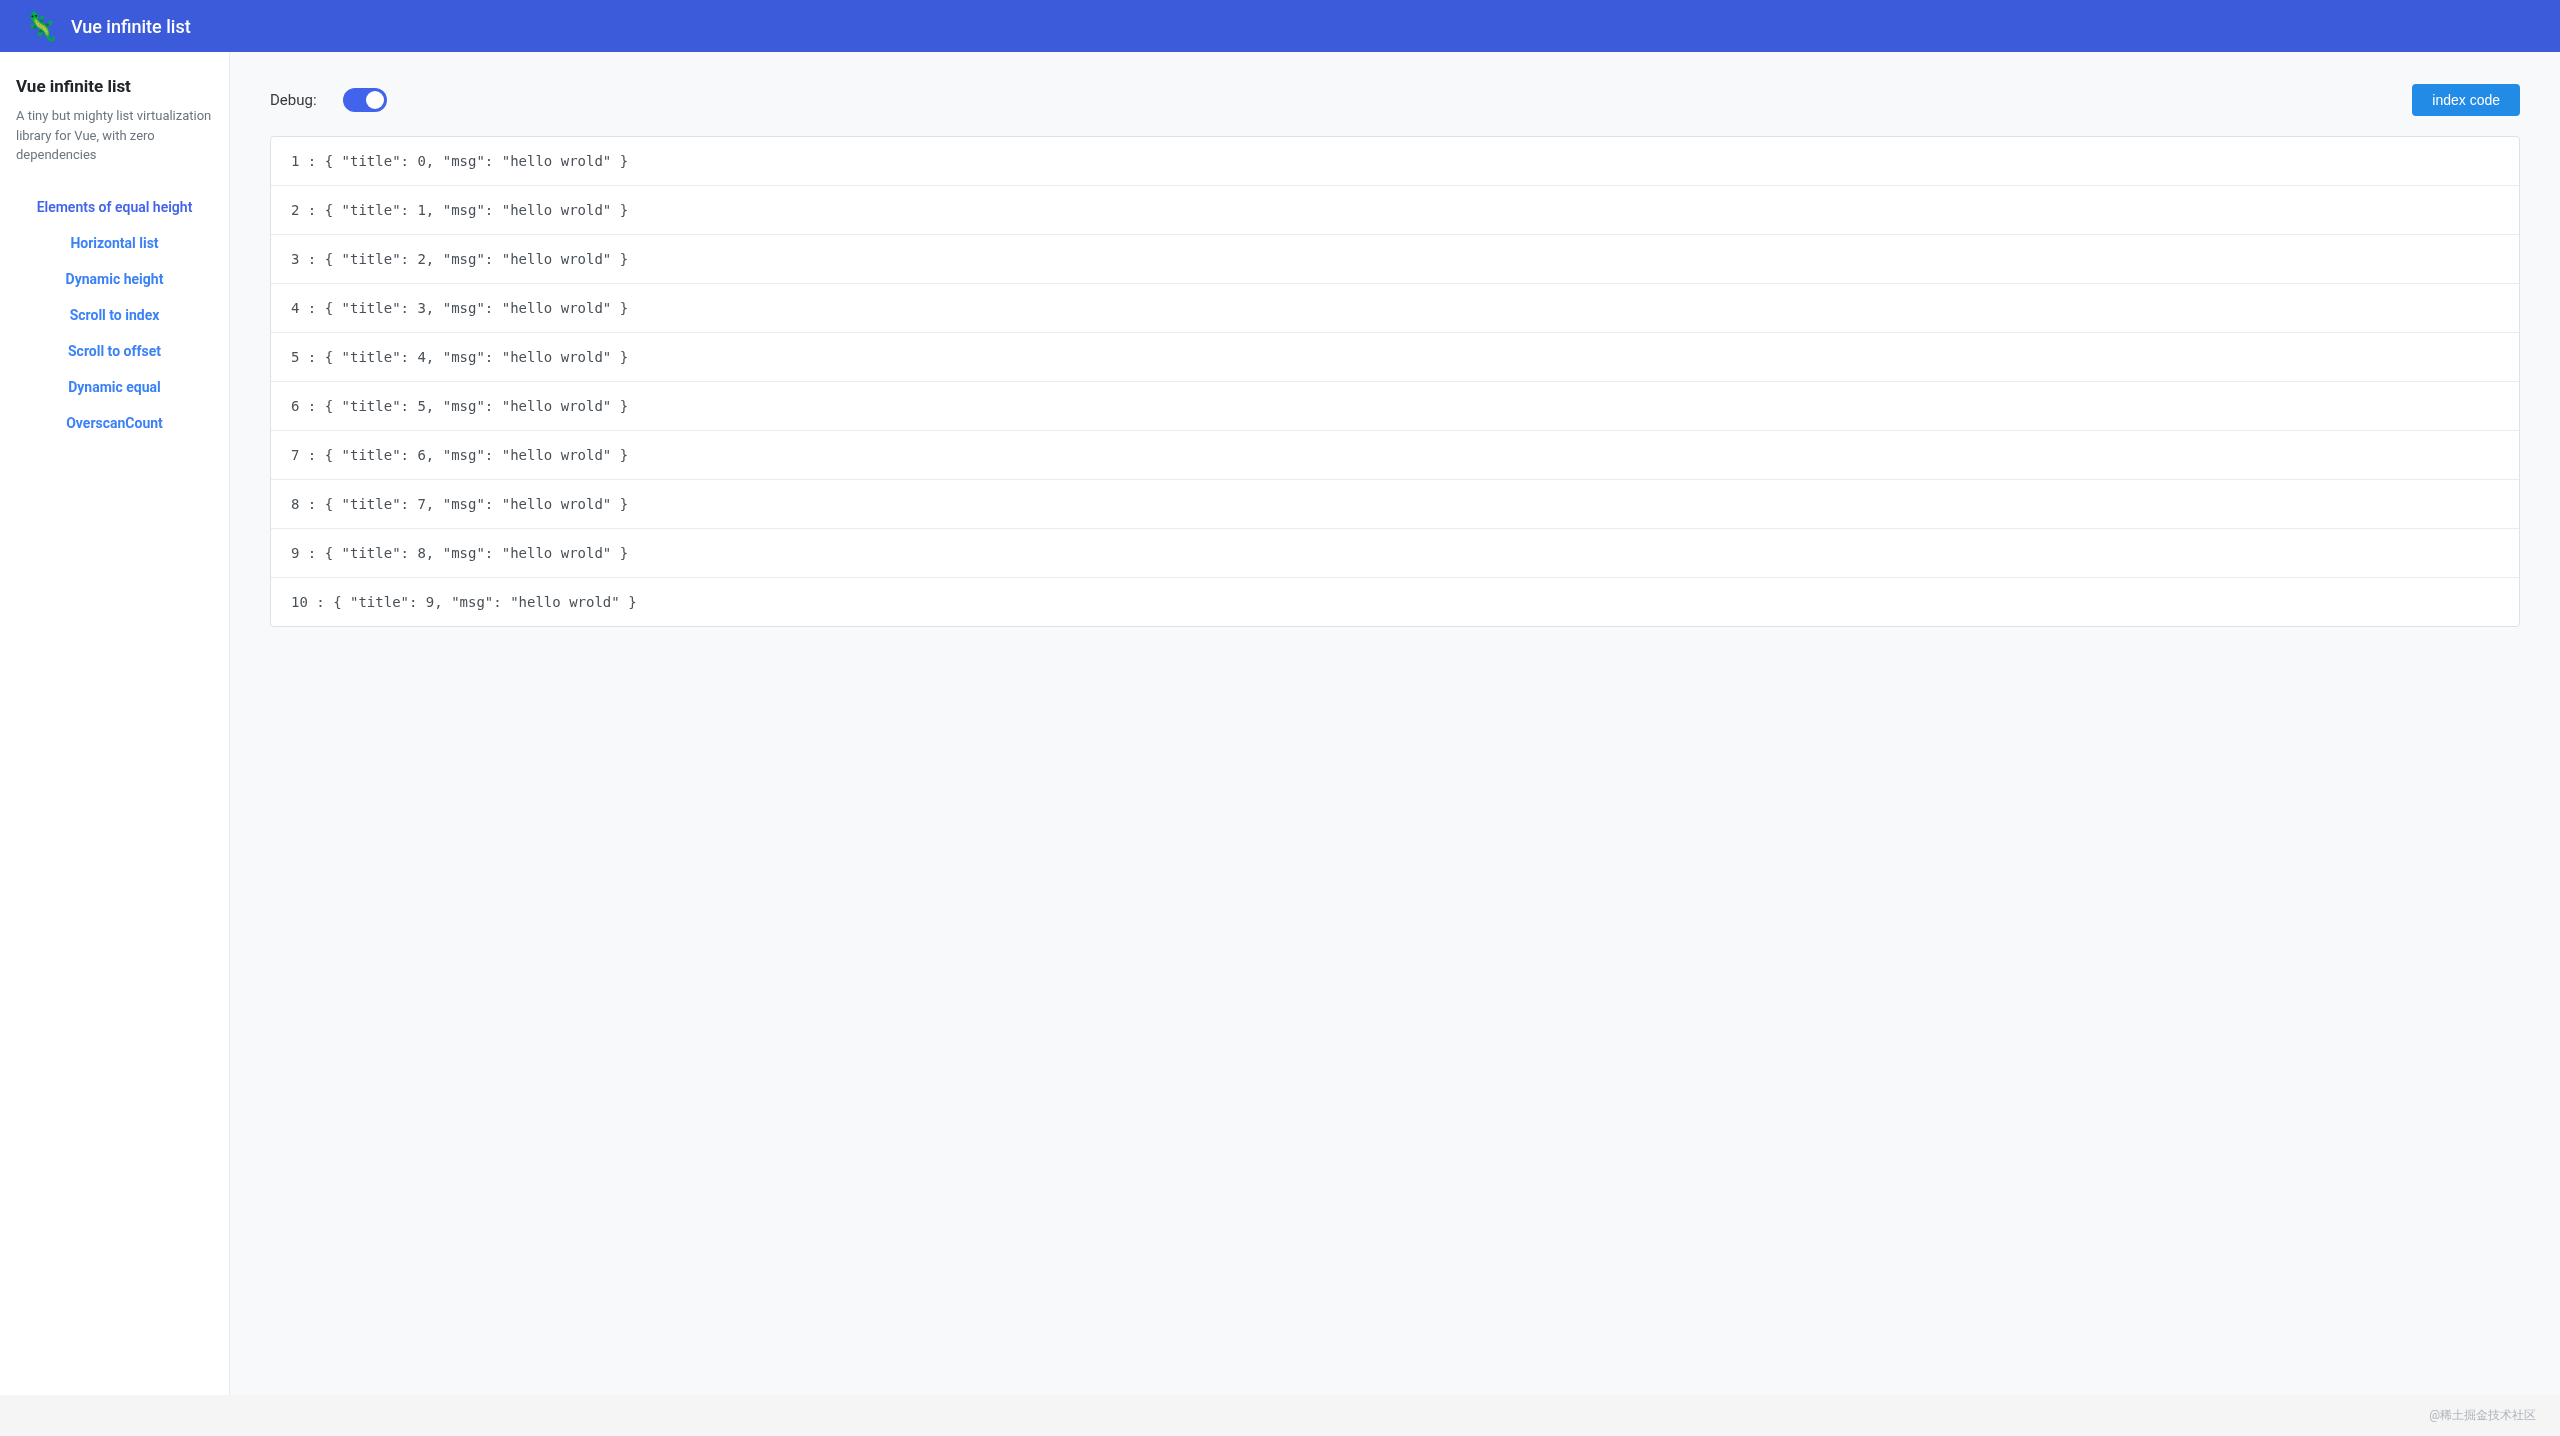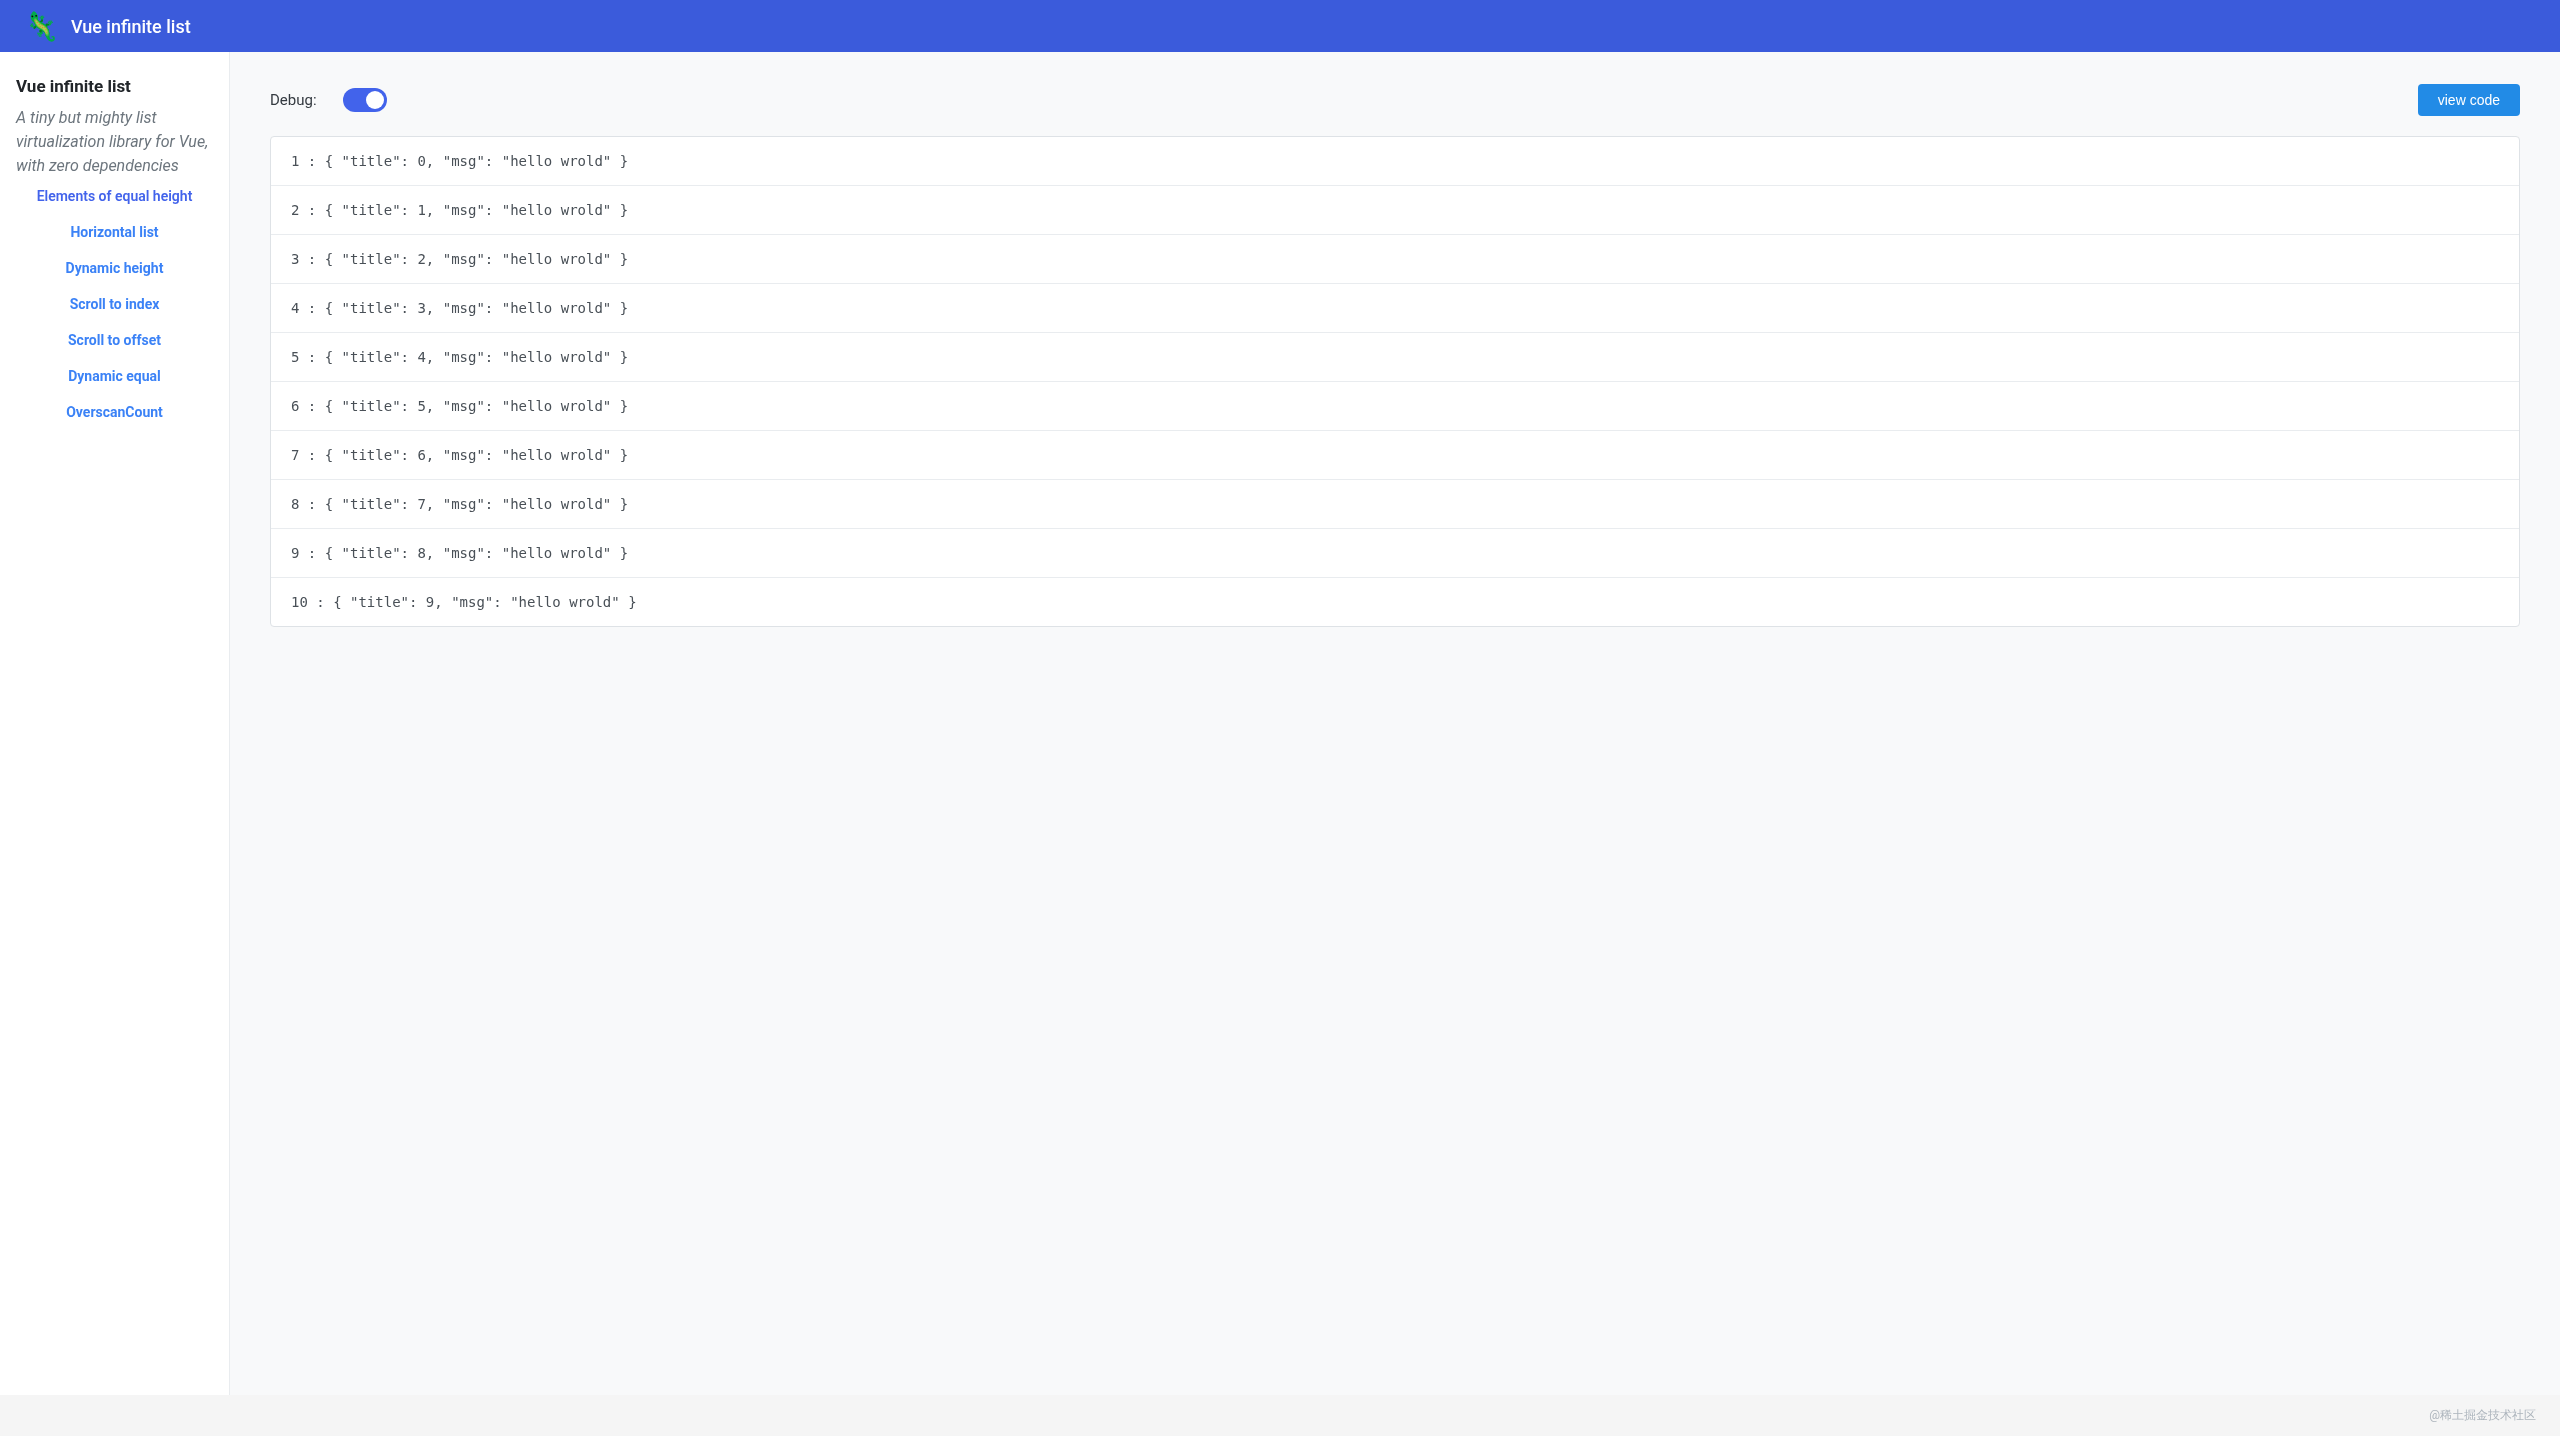--- a/index.html
+++ b/index.html
@@ -50,24 +50,24 @@
     }
 
     .sidebar-app-title {
       font-size: 17px;
       font-weight: 700;
       color: #212529;
       margin-bottom: 10px;
     }
 
     .sidebar-description {
-      font-size: 16px;
+      font-size: 13px;
       color: #6c757d;
       line-height: 1.5;
-      font-style: italic;
+      margin-bottom: 24px;
     }
 
     .sidebar-nav {
       display: flex;
       flex-direction: column;
       gap: 0;
       align-items: center;
     }
 
     .sidebar-nav-item {
@@ -208,21 +208,21 @@
 
     <div class="debug-bar">
       <div class="debug-label-group">
         <span class="debug-label">Debug:</span>
         <div class="toggle">
           <div class="toggle-track">
             <div class="toggle-thumb"></div>
           </div>
         </div>
       </div>
-      <button class="view-code-btn">view code</button>
+      <button class="view-code-btn">index code</button>
     </div>
 
     <div class="list-container">
 
     <div class="list-item">1 : { "title": 0, "msg": "hello wrold" }</div>
         <div class="list-item">2 : { "title": 1, "msg": "hello wrold" }</div>
         <div class="list-item">3 : { "title": 2, "msg": "hello wrold" }</div>
         <div class="list-item">4 : { "title": 3, "msg": "hello wrold" }</div>
         <div class="list-item">5 : { "title": 4, "msg": "hello wrold" }</div>
         <div class="list-item">6 : { "title": 5, "msg": "hello wrold" }</div>

